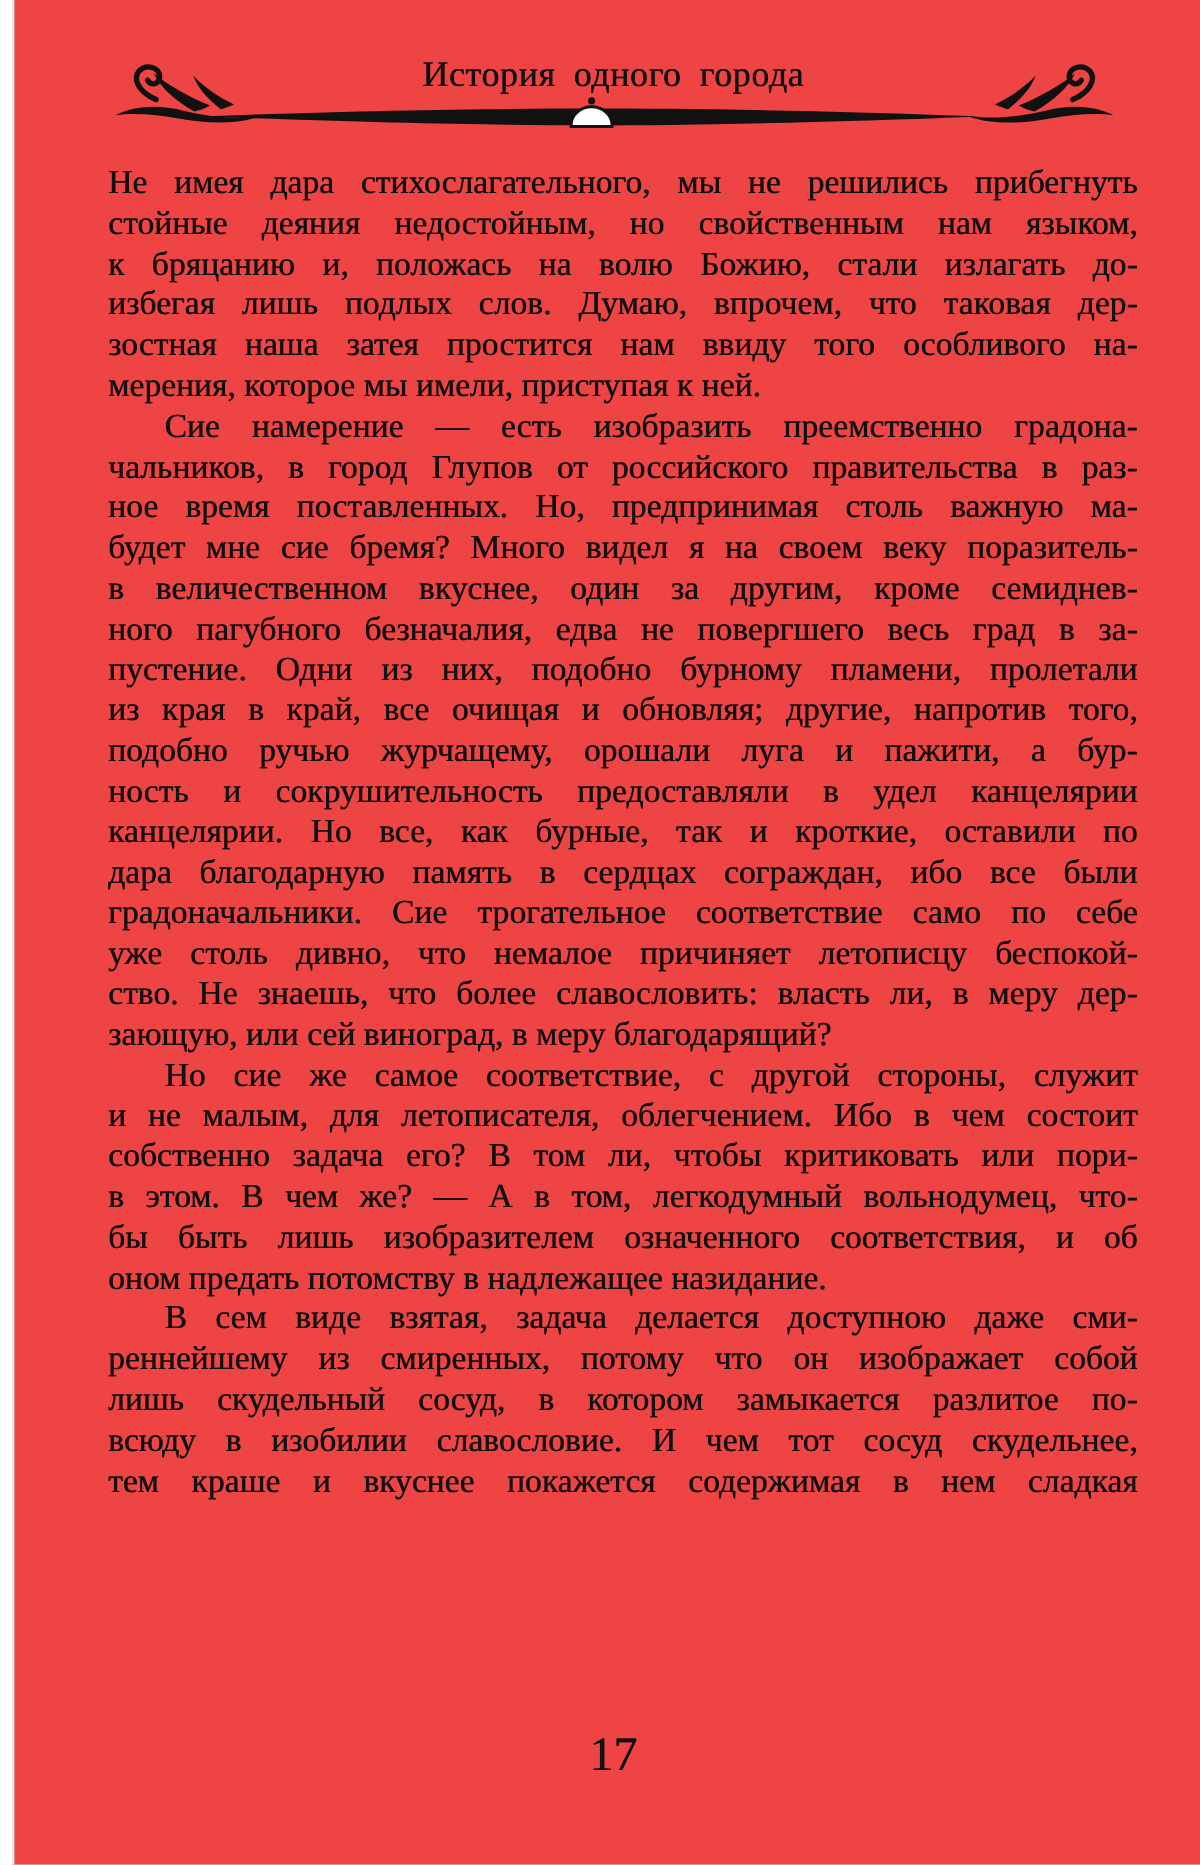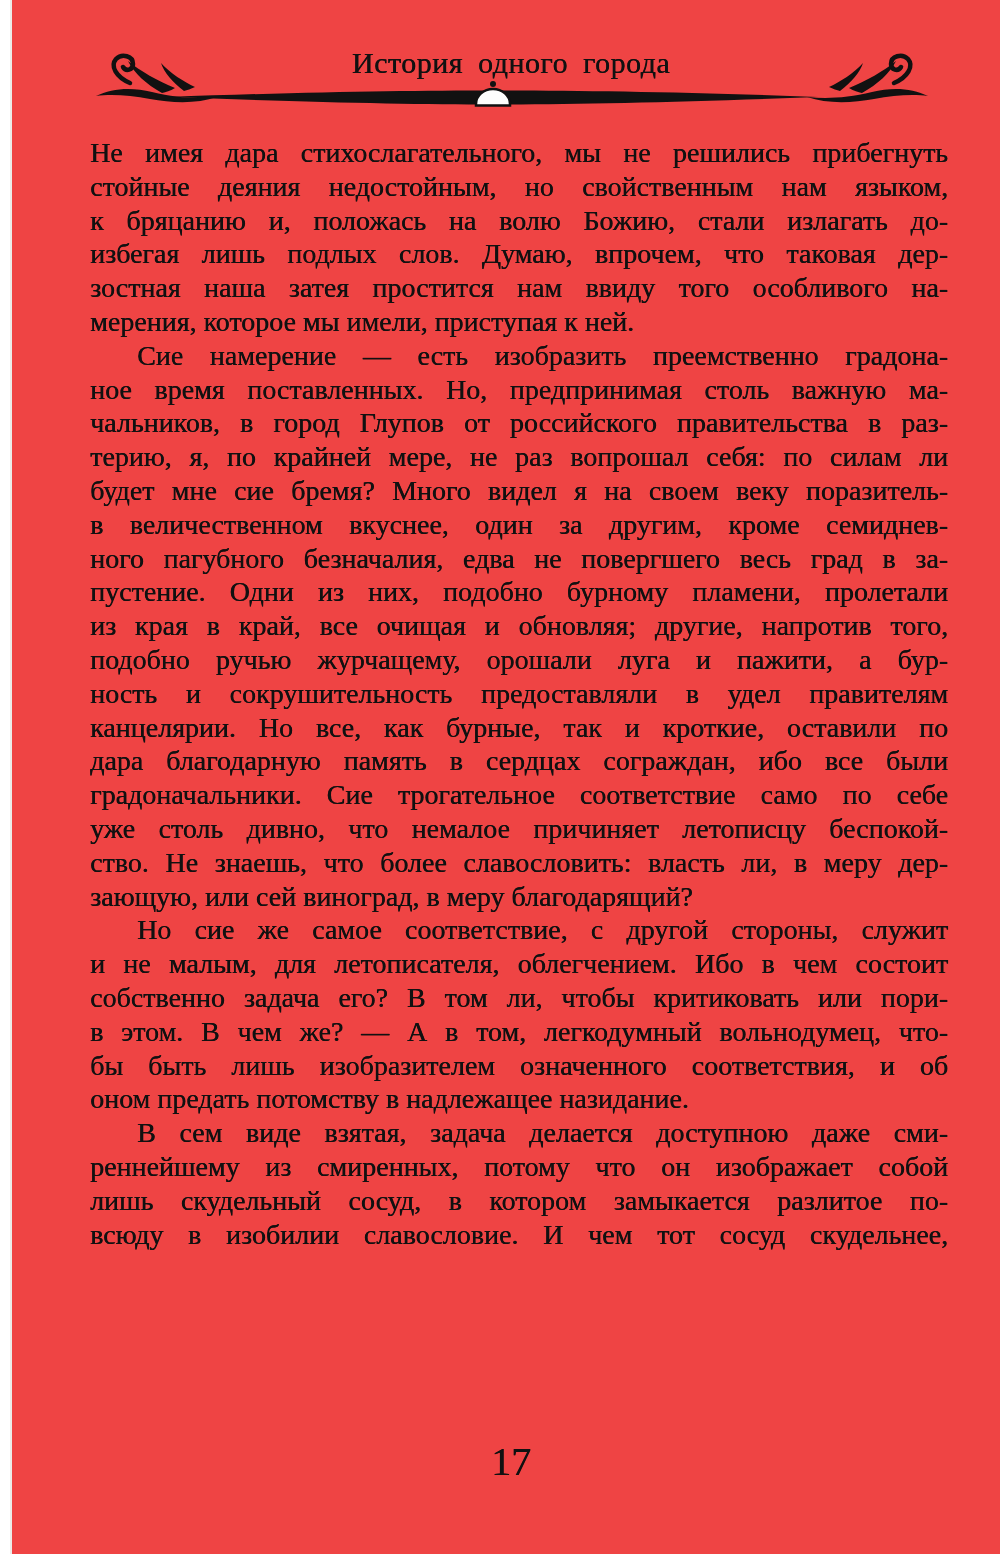--- a/index.html
+++ b/index.html
@@ -77,43 +77,43 @@
   </div>
 
   <div class="body-text">
       <div class="line">Не имея дара стихослагательного, мы не решились прибегнуть</div>
       <div class="line">стойные деяния недостойным, но свойственным нам языком,</div>
       <div class="line">к бряцанию и, положась на волю Божию, стали излагать до-</div>
       <div class="line">избегая лишь подлых слов. Думаю, впрочем, что таковая дер-</div>
       <div class="line">зостная наша затея простится нам ввиду того особливого на-</div>
       <div class="line para-end">мерения, которое мы имели, приступая к ней.</div>
       <div class="line indent">Сие намерение — есть изобразить преемственно градона-</div>
+      <div class="line">чальников, в город Глупов от российского правительства в раз-</div>
       <div class="line">ное время поставленных. Но, предпринимая столь важную ма-</div>
-      <div class="line">чальников, в город Глупов от российского правительства в раз-</div>
-      <div class="line">терию, я, по крайней мере, не раз вопрошал себя: по силам ли</div>
       <div class="line">будет мне сие бремя? Много видел я на своем веку поразитель-</div>
       <div class="line">в величественном вкуснее, один за другим, кроме семиднев-</div>
       <div class="line">ного пагубного безначалия, едва не повергшего весь град в за-</div>
       <div class="line">пустение. Одни из них, подобно бурному пламени, пролетали</div>
       <div class="line">из края в край, все очищая и обновляя; другие, напротив того,</div>
       <div class="line">подобно ручью журчащему, орошали луга и пажити, а бур-</div>
-      <div class="line">ность и сокрушительность предоставляли в удел правителям</div>
+      <div class="line">ность и сокрушительность предоставляли в удел канцелярии</div>
       <div class="line">канцелярии. Но все, как бурные, так и кроткие, оставили по</div>
       <div class="line">дара благодарную память в сердцах сограждан, ибо все были</div>
       <div class="line">градоначальники. Сие трогательное соответствие само по себе</div>
       <div class="line">уже столь дивно, что немалое причиняет летописцу беспокой-</div>
       <div class="line">ство. Не знаешь, что более славословить: власть ли, в меру дер-</div>
       <div class="line para-end">зающую, или сей виноград, в меру благодарящий?</div>
       <div class="line indent">Но сие же самое соответствие, с другой стороны, служит</div>
       <div class="line">и не малым, для летописателя, облегчением. Ибо в чем состоит</div>
       <div class="line">собственно задача его? В том ли, чтобы критиковать или пори-</div>
       <div class="line">в этом. В чем же? — А в том, легкодумный вольнодумец, что-</div>
       <div class="line">бы быть лишь изобразителем означенного соответствия, и об</div>
       <div class="line para-end">оном предать потомству в надлежащее назидание.</div>
       <div class="line indent">В сем виде взятая, задача делается доступною даже сми-</div>
       <div class="line">реннейшему из смиренных, потому что он изображает собой</div>
       <div class="line">лишь скудельный сосуд, в котором замыкается разлитое по-</div>
       <div class="line">всюду в изобилии славословие. И чем тот сосуд скудельнее,</div>
+      <div class="line">тем краше и вкуснее покажется содержимая в нем сладкая</div>
     </div>
 
   <div class="page-number">17</div>
 
 </div>
 
 </body></html>

